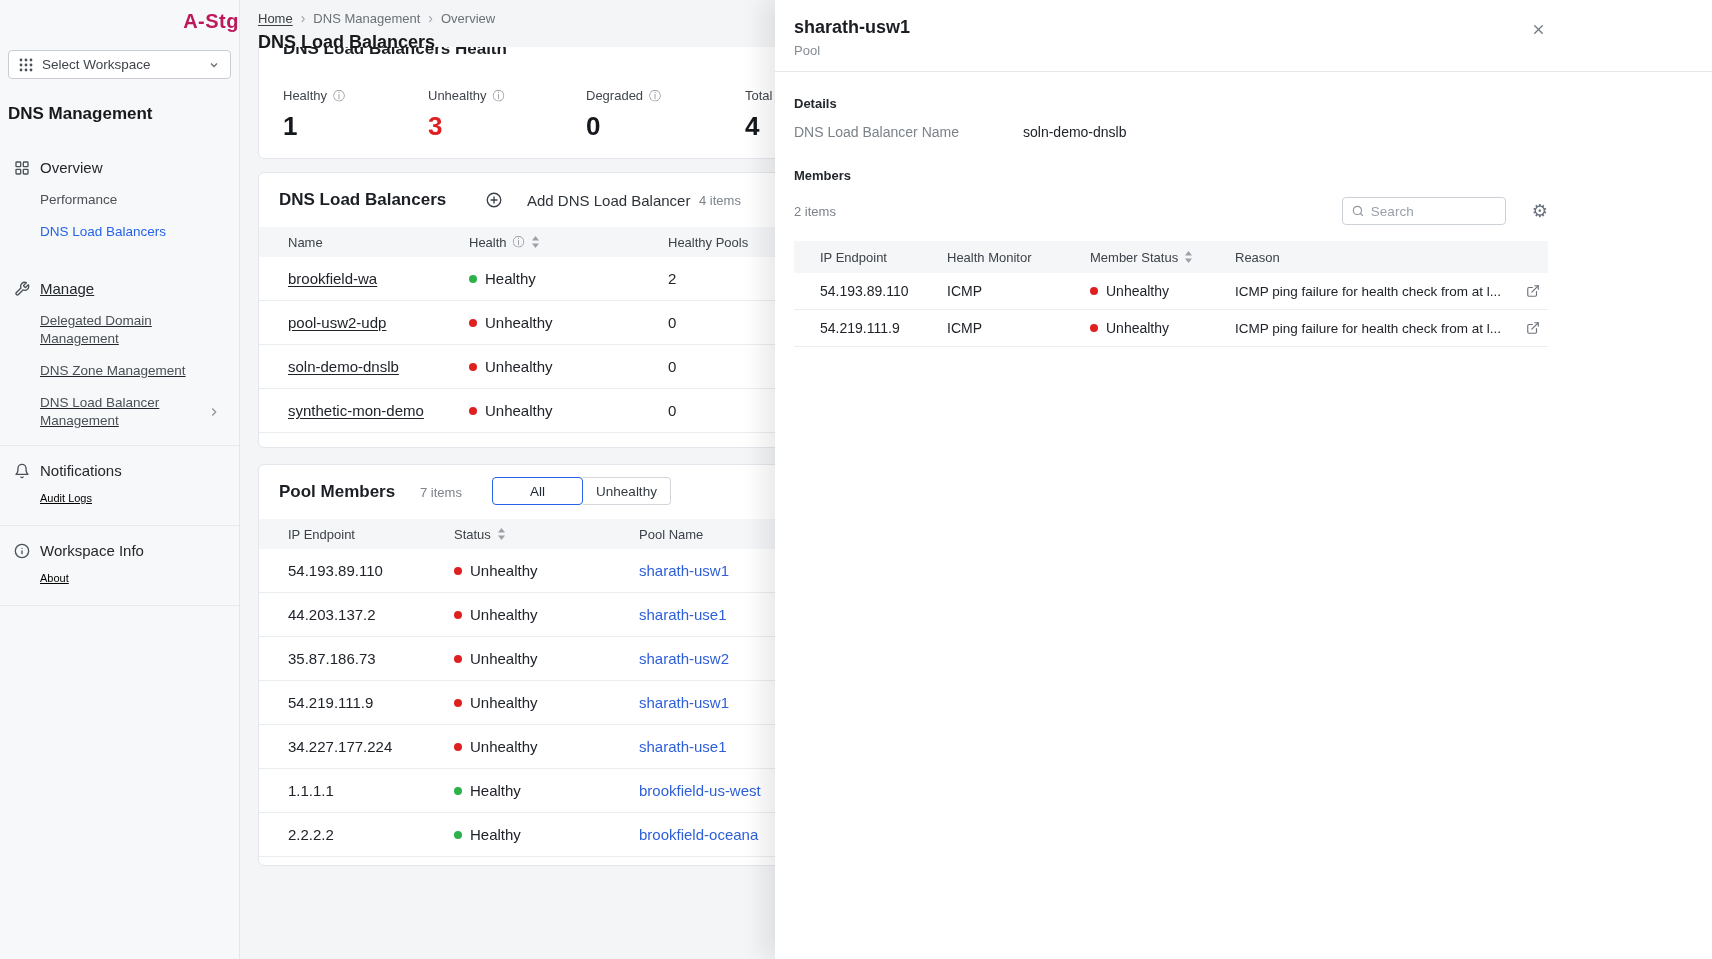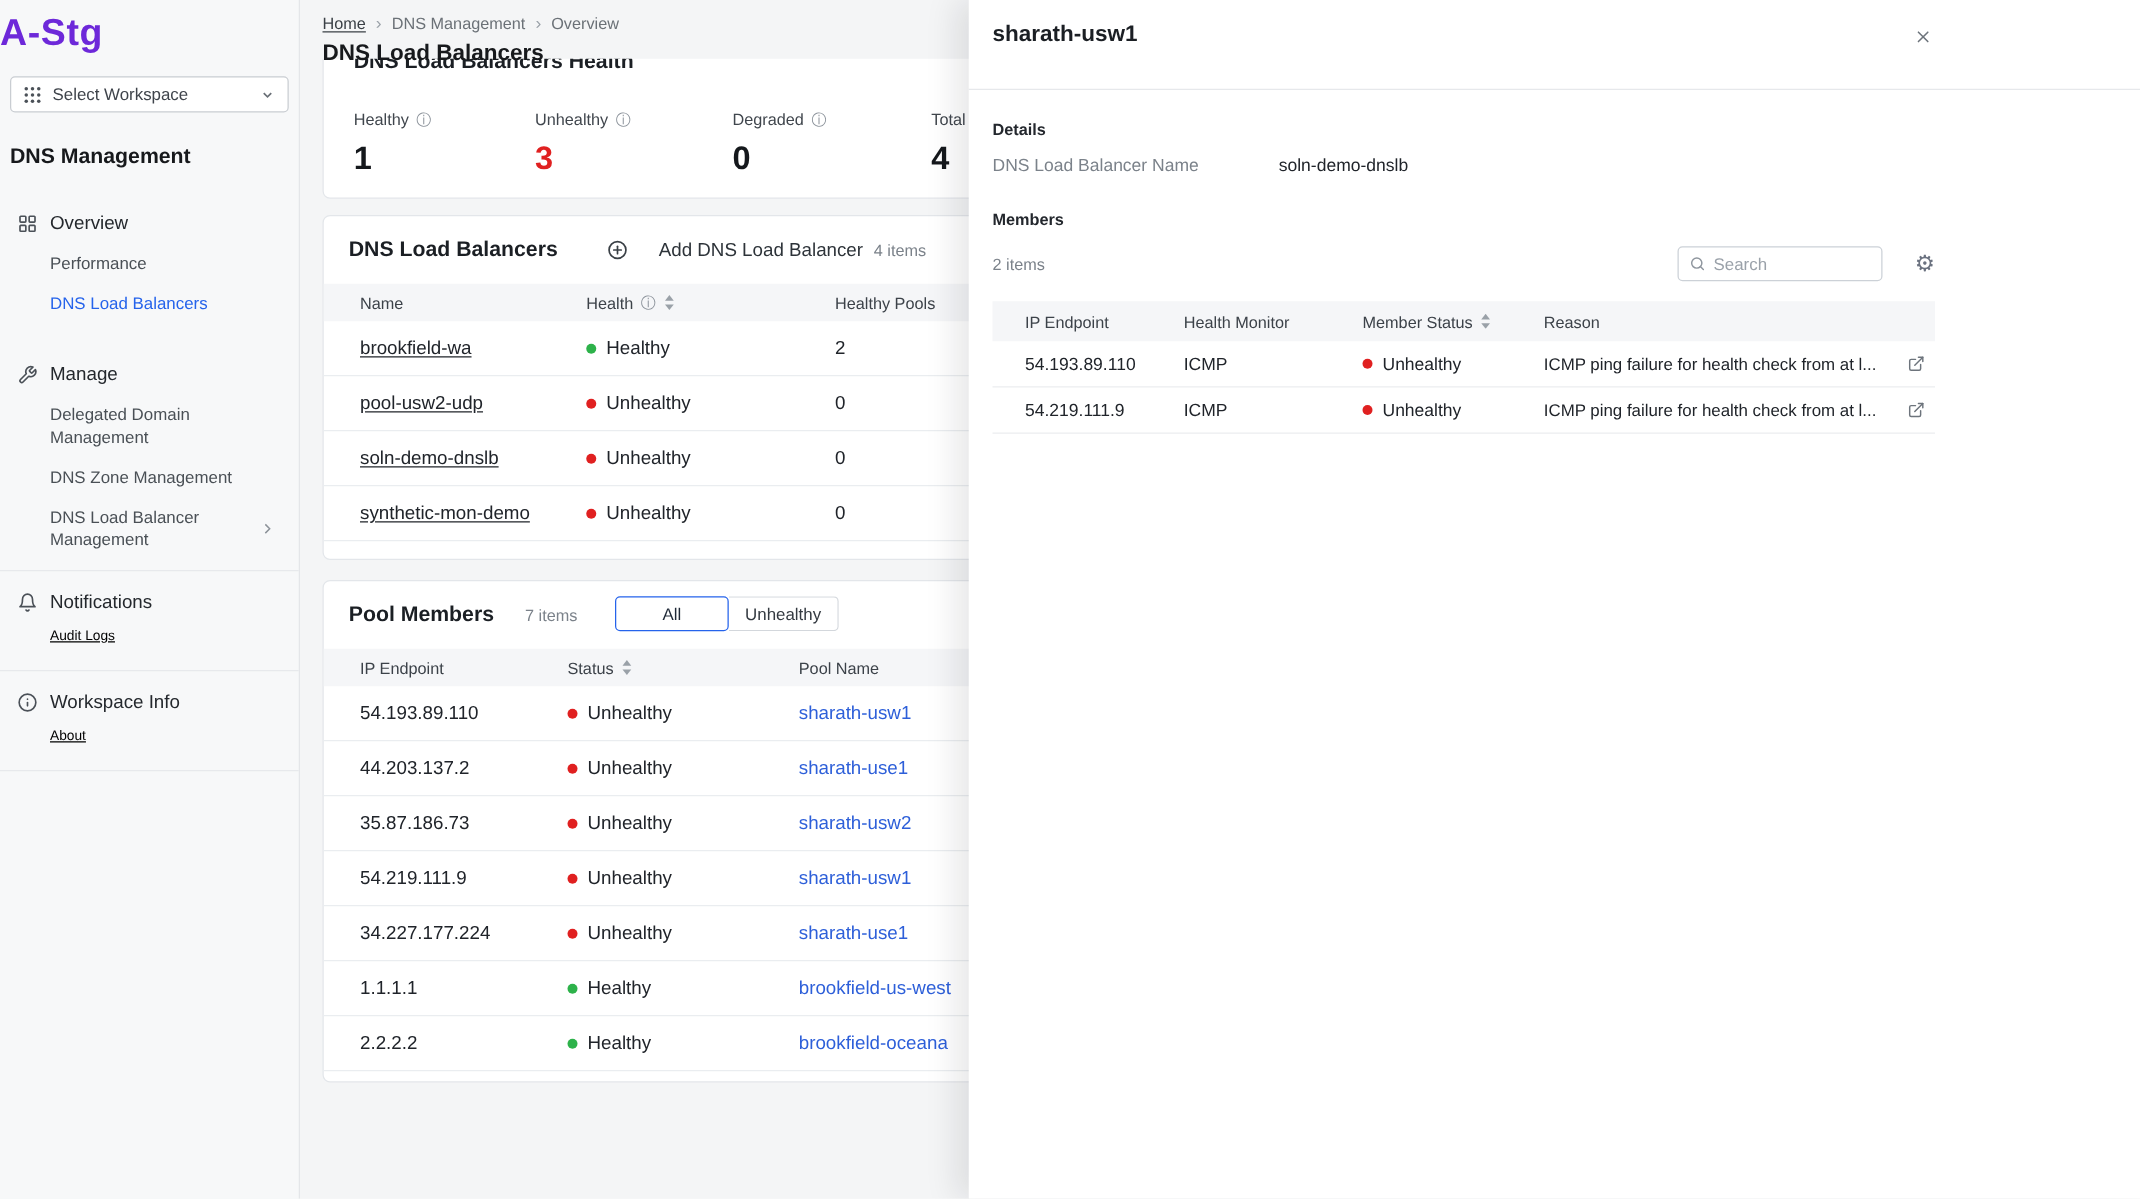--- a/index.html
+++ b/index.html
@@ -13,23 +13,23 @@
     font-size: 14px;
   }
   svg { display: block; }
 
   
   .sidebar {
     position: absolute; left: 0; top: 0; bottom: 0; width: 240px;
     background: #f7f8f9; border-right: 1px solid #e4e6e9;
   }
   .logo {
-    margin-top: 10px; text-align: left;
-    font-size: 30px; font-weight: 800; letter-spacing: .5px;
-    color: #6d28d9;
+    margin-top: 10px; text-align: right;
+    font-size: 20px; font-weight: 800; letter-spacing: .5px;
+    color: #be185d;
     cursor: pointer;
   }
   .workspace-select {
     margin: 17px 8px 0 8px; height: 29px;
     background: #fff; border: 1px solid #c9cdd2; border-radius: 4px;
     display: flex; align-items: center; gap: 9px; padding: 0 10px;
     font-size: 13.5px; color: #3f444b; cursor: pointer;
   }
   .workspace-select .chev { margin-left: auto; }
   .sidebar-title {
@@ -42,21 +42,21 @@
     padding: 8px 14px; font-size: 15px; color: #24282d; font-weight: 500;
     cursor: pointer;
   }
   .nav-sub {
     padding: 7px 50px 7px 40px; font-size: 13.5px; color: #4a5056;
     line-height: 18px; cursor: pointer; position: relative;
   }
   .nav-sub.active { color: #2563eb; }
   .nav-sub.small { font-size: 11px; color: #000000; padding-top: 2px; padding-bottom: 10px; text-decoration: underline; }
   .nav-sub .chev-right { position: absolute; right: 18px; top: 50%; margin-top: -7px; }
-  .nav-group.gap { margin-top: 24px; }
+  .nav-group.gap { margin-top: 24px; text-decoration: underline; }
   .nav-divider { border: none; border-top: 1px solid #e7e9ec; margin: 8px 0; }
 
   
   .main { position: absolute; left: 240px; right: 0; top: 0; bottom: 0; background: #f4f5f6; overflow: hidden; }
   .main-header {
     position: absolute; left: 0; right: 0; top: 0; height: 47px;
     background: #f4f5f6; z-index: 3; padding: 10px 0 0 18px;
   }
   .breadcrumb { display: flex; align-items: center; gap: 8px; font-size: 13px; color: #6b7177; }
   .crumb-home { color: #3a4046; text-decoration: underline; text-underline-offset: 2px; cursor: pointer; }
@@ -468,20 +468,21 @@
       <span class="crumb-sep">›</span>
       <span>Overview</span>
     </div>
     <div class="page-title">DNS Load Balancers</div>
   </header>
 </main>
 
 <section class="panel">
   <div class="panel-header">
     <div class="panel-title">sharath-usw1</div>
+    <div class="panel-subtitle">Pool</div>
     <button class="panel-close">
       <span>
         <svg width="15" height="15" viewBox="0 0 24 24" fill="none" stroke="#6d747c" stroke-width="2" stroke-linecap="round">
           <line x1="18" y1="6" x2="6" y2="18"></line>
             <line x1="6" y1="6" x2="18" y2="18"></line>
         </svg>
       </span>
     </button>
   </div>
 

